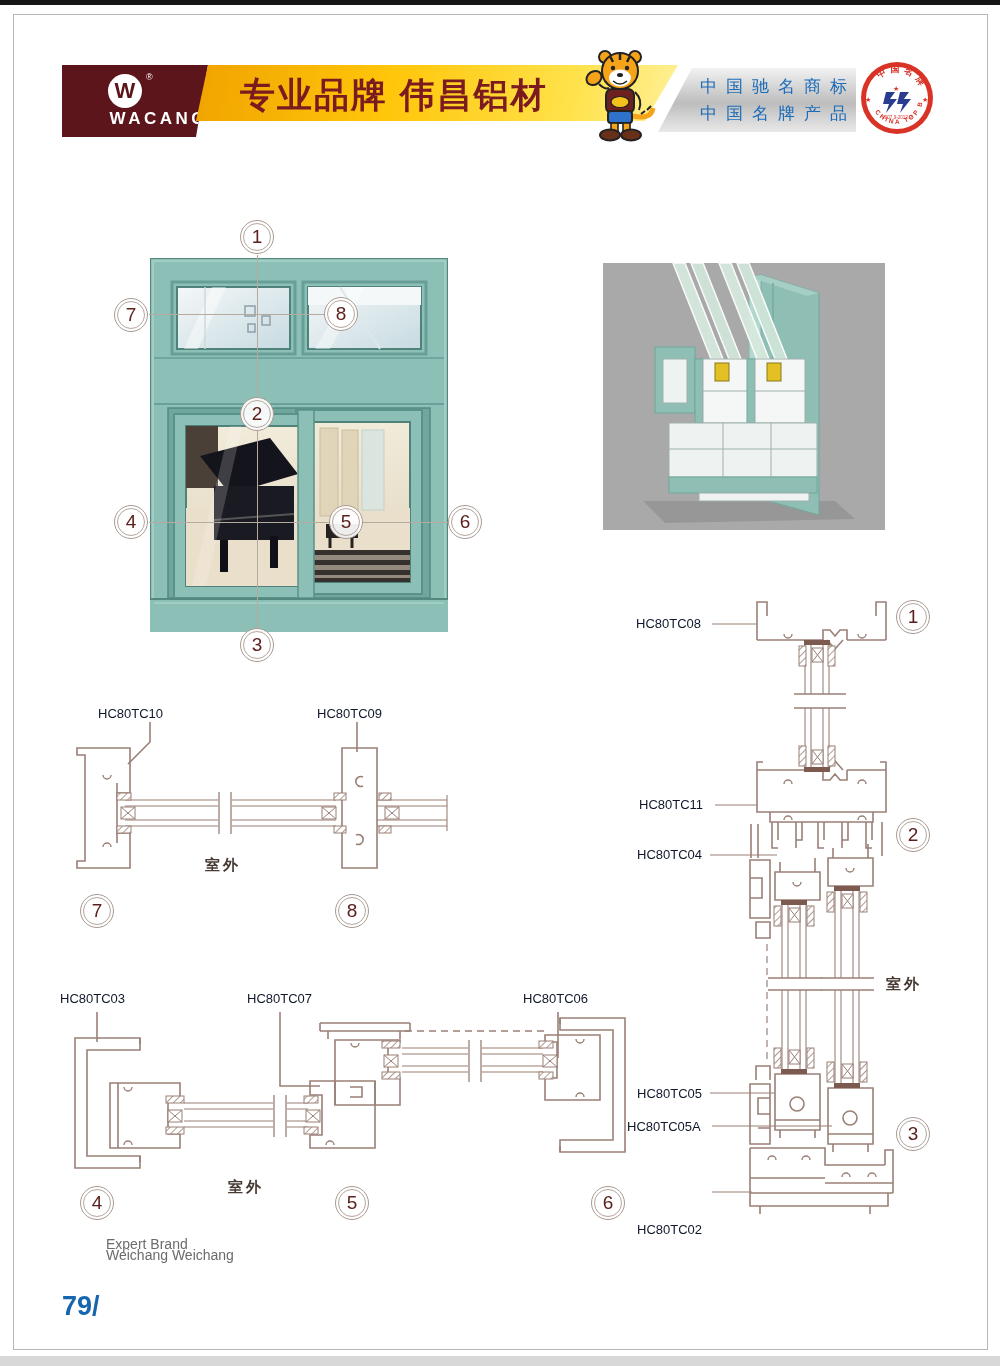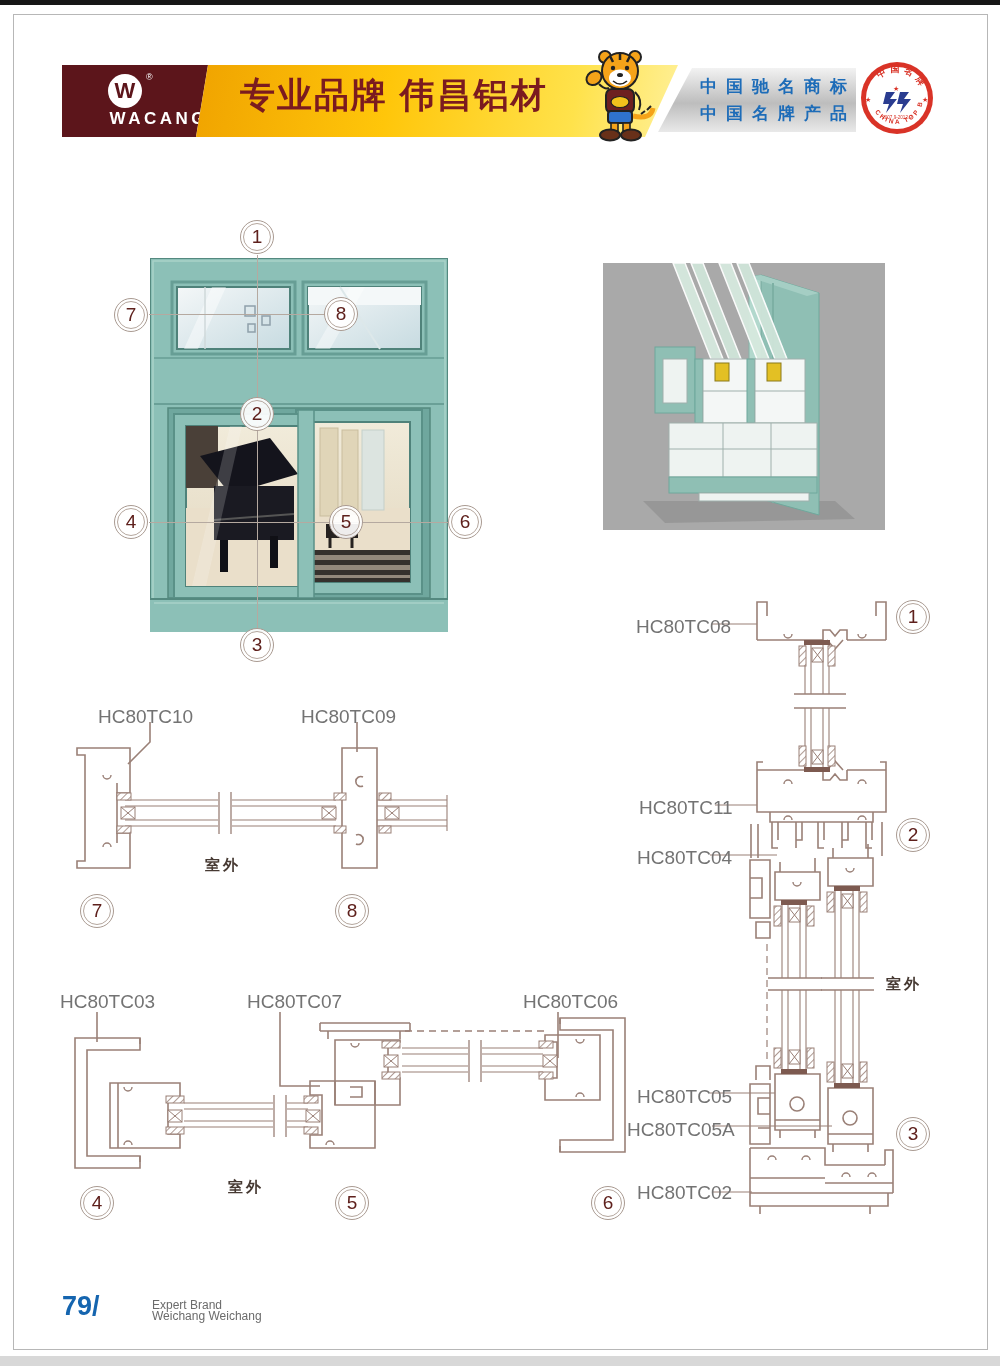--- a/index.html
+++ b/index.html
@@ -11,44 +11,44 @@
   .botstrip{position:absolute;left:0;top:1356px;width:100%;height:10px;background:#d8d8d8;}
 
   .logo-block{position:absolute;left:62px;top:65px;width:146px;height:72px;background:#5c151b;
               clip-path:polygon(0 0,100% 0,calc(100% - 12px) 100%,0 100%);}
   .logo-circle{position:absolute;left:46px;top:9px;width:34px;height:34px;background:#fff;border-radius:50%;
                display:flex;align-items:center;justify-content:center;
                color:#5c151b;font-weight:bold;font-size:22px;line-height:1;}
   .logo-reg{position:absolute;left:84px;top:7px;color:#fff;font-size:9px;}
   .logo-word{position:absolute;left:0;top:44px;width:100%;text-align:right;color:#fff;
              font-weight:bold;font-size:17px;letter-spacing:3.5px;}
-  .banner{position:absolute;left:196px;top:65px;width:482px;height:72px;
+  .banner{position:absolute;left:196px;top:65px;width:482px;height:56px;
           background:linear-gradient(100deg,#f0a300,#ffc60a 40%,#ffe24b 75%,#fff1920);
           background:linear-gradient(100deg,#f0a300,#ffc60a 40%,#ffe24b 78%,#fff098);
           clip-path:polygon(12px 0,100% 0,449px 100%,0 100%);}
   .banner-cn{position:absolute;left:44px;top:7px;font-size:35px;font-weight:bold;color:#7b1b1f;
              letter-spacing:2px;white-space:nowrap;}
   .banner-en{position:absolute;left:45px;top:47px;font-size:16px;color:#74302a;letter-spacing:1px;white-space:nowrap;}
   .band{position:absolute;left:658px;top:68px;width:198px;height:64px;
         background:linear-gradient(180deg,#f2f2f2,#bdbdbd 55%,#e9e9e9);
         clip-path:polygon(34px 0,100% 0,100% 100%,0 100%);}
-  .band-text{position:absolute;left:42px;top:5px;font-size:17px;font-weight:bold;color:#1d6cb8;
+  .band-text{position:absolute;left:42px;top:5px;font-size:17px;font-weight:normal;color:#1d6cb8;
              letter-spacing:9px;line-height:27px;white-space:nowrap;}
   .page-title{position:absolute;left:62px;top:172px;font-size:21px;font-weight:bold;color:#6d2722;}
 
-  .lbl{position:absolute;font-size:19px;color:#737373;white-space:nowrap;}
+  .lbl{position:absolute;font-size:13px;color:#0f172a;white-space:nowrap;}
   .out{position:absolute;font-size:15px;color:#473a33;letter-spacing:3px;font-weight:bold;white-space:nowrap;}
   .callout{position:absolute;width:32px;height:32px;border:1px solid #a99a91;border-radius:50%;
            background:rgba(255,255,255,0.92);display:flex;align-items:center;justify-content:center;
            font-size:19px;color:#5e201c;}
   .callout::before{content:'';position:absolute;inset:2px;border:1px solid #b4a69d;border-radius:50%;}
   .cline{position:absolute;background:#b5a9a0;}
 
   .footer-num{position:absolute;left:62px;top:1291px;font-size:27px;font-weight:bold;color:#1565af;}
-  .footer-small{position:absolute;left:106px;top:1300px;font-size:12px;color:#6b6b6b;line-height:11px;margin-left:46px;}
+  .footer-small{position:absolute;left:106px;top:1239px;font-size:14px;color:#6b6b6b;line-height:11px;}
 </style>
 </head>
 <body>
 
 <div class="page">
 
   <svg width="0" height="0" style="position:absolute">
     <defs>
       <pattern id="ht" width="5" height="5" patternUnits="userSpaceOnUse" patternTransform="rotate(45)">
         <rect width="5" height="5" fill="#fff"></rect>
@@ -430,30 +430,30 @@
     <use href="#port" transform="translate(242,230) scale(1,-1)"></use>
     <use href="#port" transform="translate(177,296)"></use>
     <use href="#port" transform="translate(230,282)"></use>
     <use href="#port" transform="translate(152,570) scale(1,-1)"></use>
     <use href="#port" transform="translate(186,570) scale(1,-1)"></use>
     <use href="#port" transform="translate(226,587) scale(1,-1)"></use>
     <use href="#port" transform="translate(252,587) scale(1,-1)"></use>
   </svg>
 
   <div class="lbl" style="left:98px;top:706px">HC80TC10</div>
-  <div class="lbl" style="left:301px;top:706px">HC80TC09</div>
+  <div class="lbl" style="left:317px;top:706px">HC80TC09</div>
   <div class="lbl" style="left:60px;top:991px">HC80TC03</div>
   <div class="lbl" style="left:247px;top:991px">HC80TC07</div>
   <div class="lbl" style="left:523px;top:991px">HC80TC06</div>
   <div class="lbl" style="left:636px;top:616px">HC80TC08</div>
   <div class="lbl" style="left:639px;top:797px">HC80TC11</div>
   <div class="lbl" style="left:637px;top:847px">HC80TC04</div>
   <div class="lbl" style="left:637px;top:1086px">HC80TC05</div>
   <div class="lbl" style="left:627px;top:1119px">HC80TC05A</div>
-  <div class="lbl" style="left:637px;top:1182px">HC80TC02</div>
+  <div class="lbl" style="left:637px;top:1222px">HC80TC02</div>
 
   <div class="out" style="left:205px;top:856px">室外</div>
   <div class="out" style="left:228px;top:1178px">室外</div>
   <div class="out" style="left:886px;top:975px">室外</div>
 
   <div class="callout" style="left:240px;top:220px">
       <span>1</span>
     </div>
   <div class="callout" style="left:240px;top:397px">
       <span>2</span>

